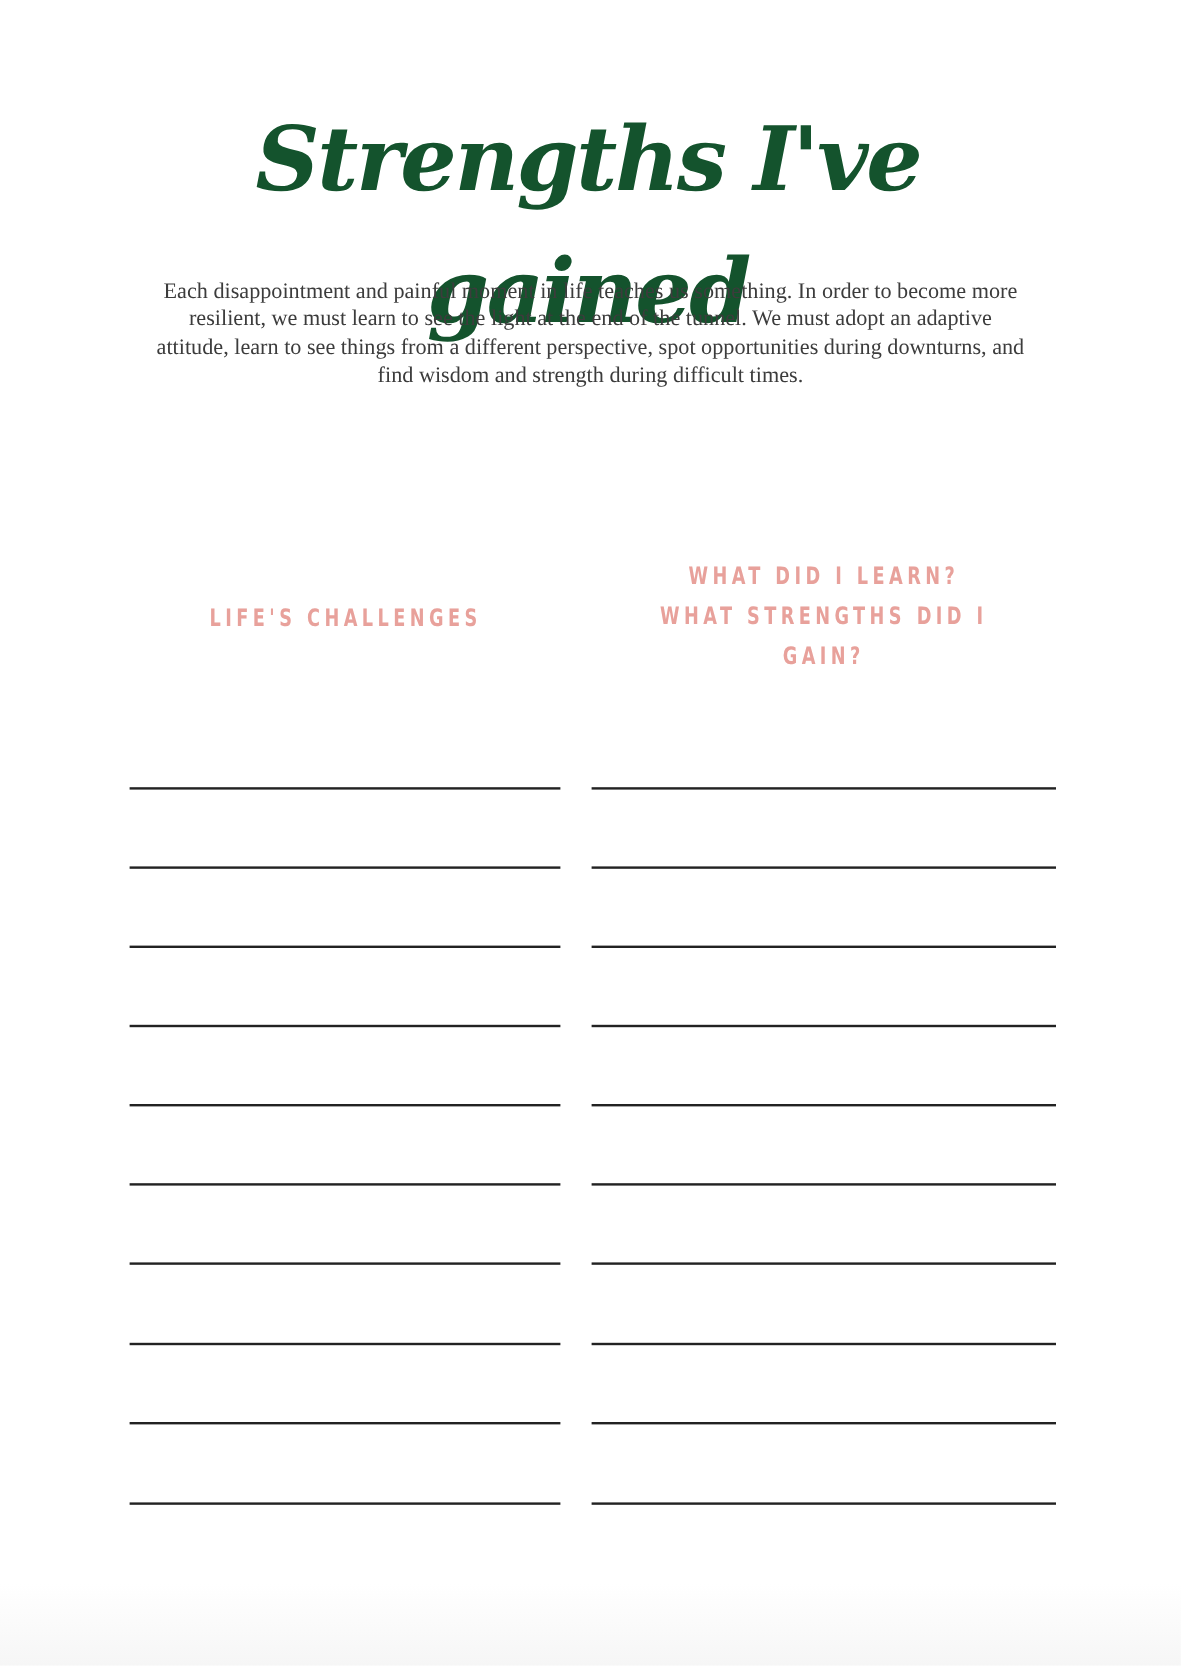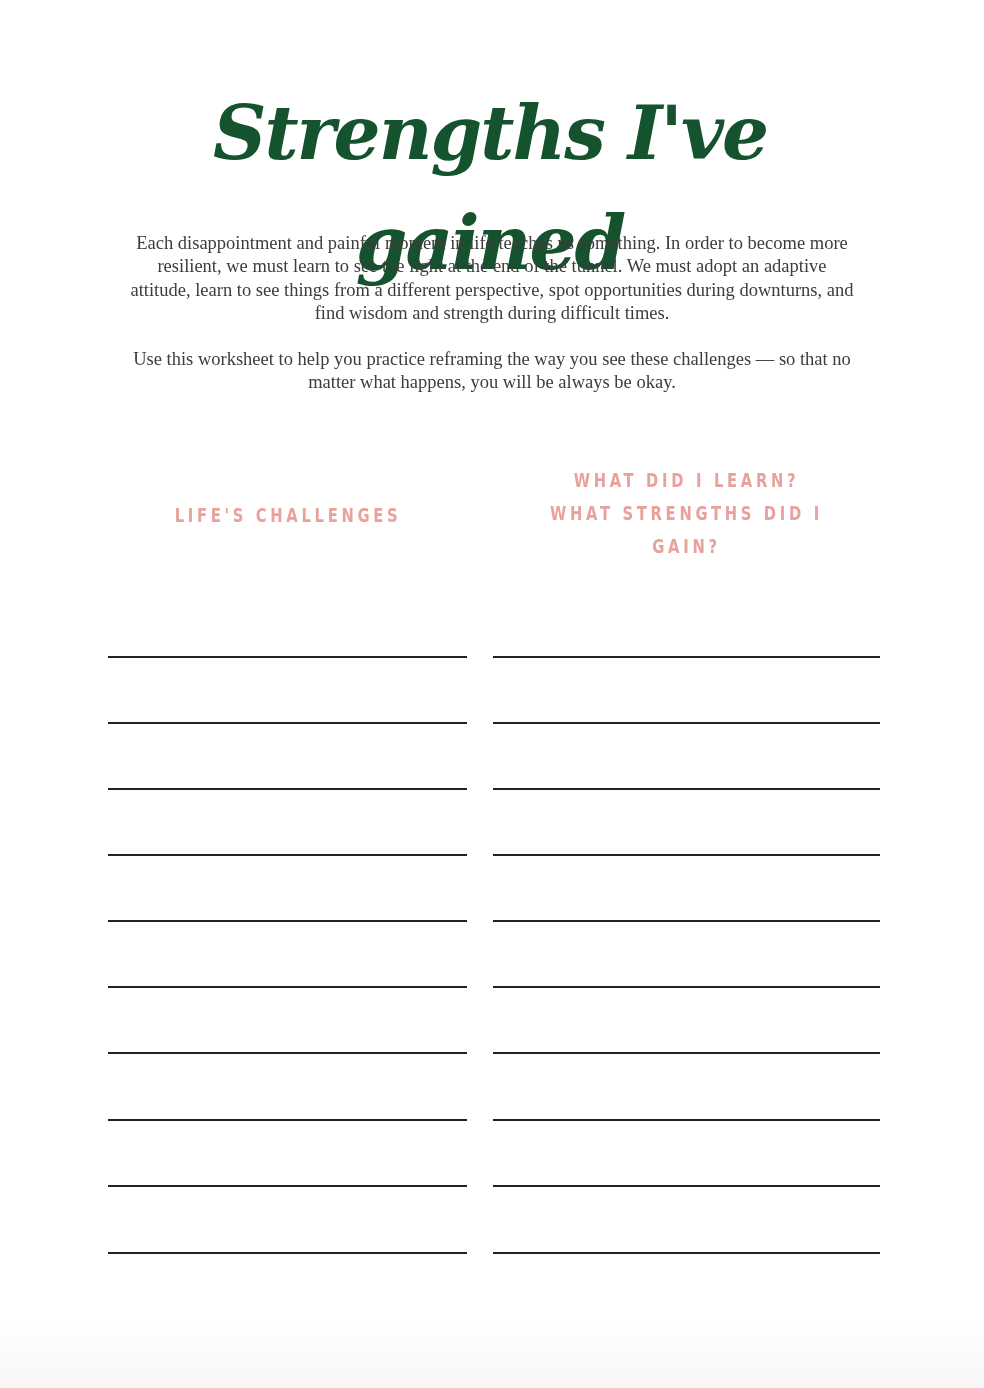--- a/index.html
+++ b/index.html
@@ -31,21 +31,20 @@
   .line.l { left: 108px; width: 359px; }
   .line.r { left: 493px; width: 387px; }
 </style>
 </head>
 <body>
 
 <div class="title">Strengths I've gained</div>
 
 <div class="intro">
   <p>Each disappointment and painful moment in life teaches us something. In order to become more resilient, we must learn to see the light at the end of the tunnel. We must adopt an adaptive attitude, learn to see things from a different perspective, spot opportunities during downturns, and find wisdom and strength during difficult times.</p>
-  <p>Use this worksheet to help you practice reframing the way you see these challenges — so that no matter what happens, you will be always be okay.</p>
 </div>
 
 <div class="col-head left">LIFE'S CHALLENGES</div>
 <div class="col-head right">
   <div>WHAT DID I LEARN?</div>
   <div>WHAT STRENGTHS DID I GAIN?</div>
 </div>
 
 <div id="lines">
     <div class="line l" style="top: 656px;"></div>

